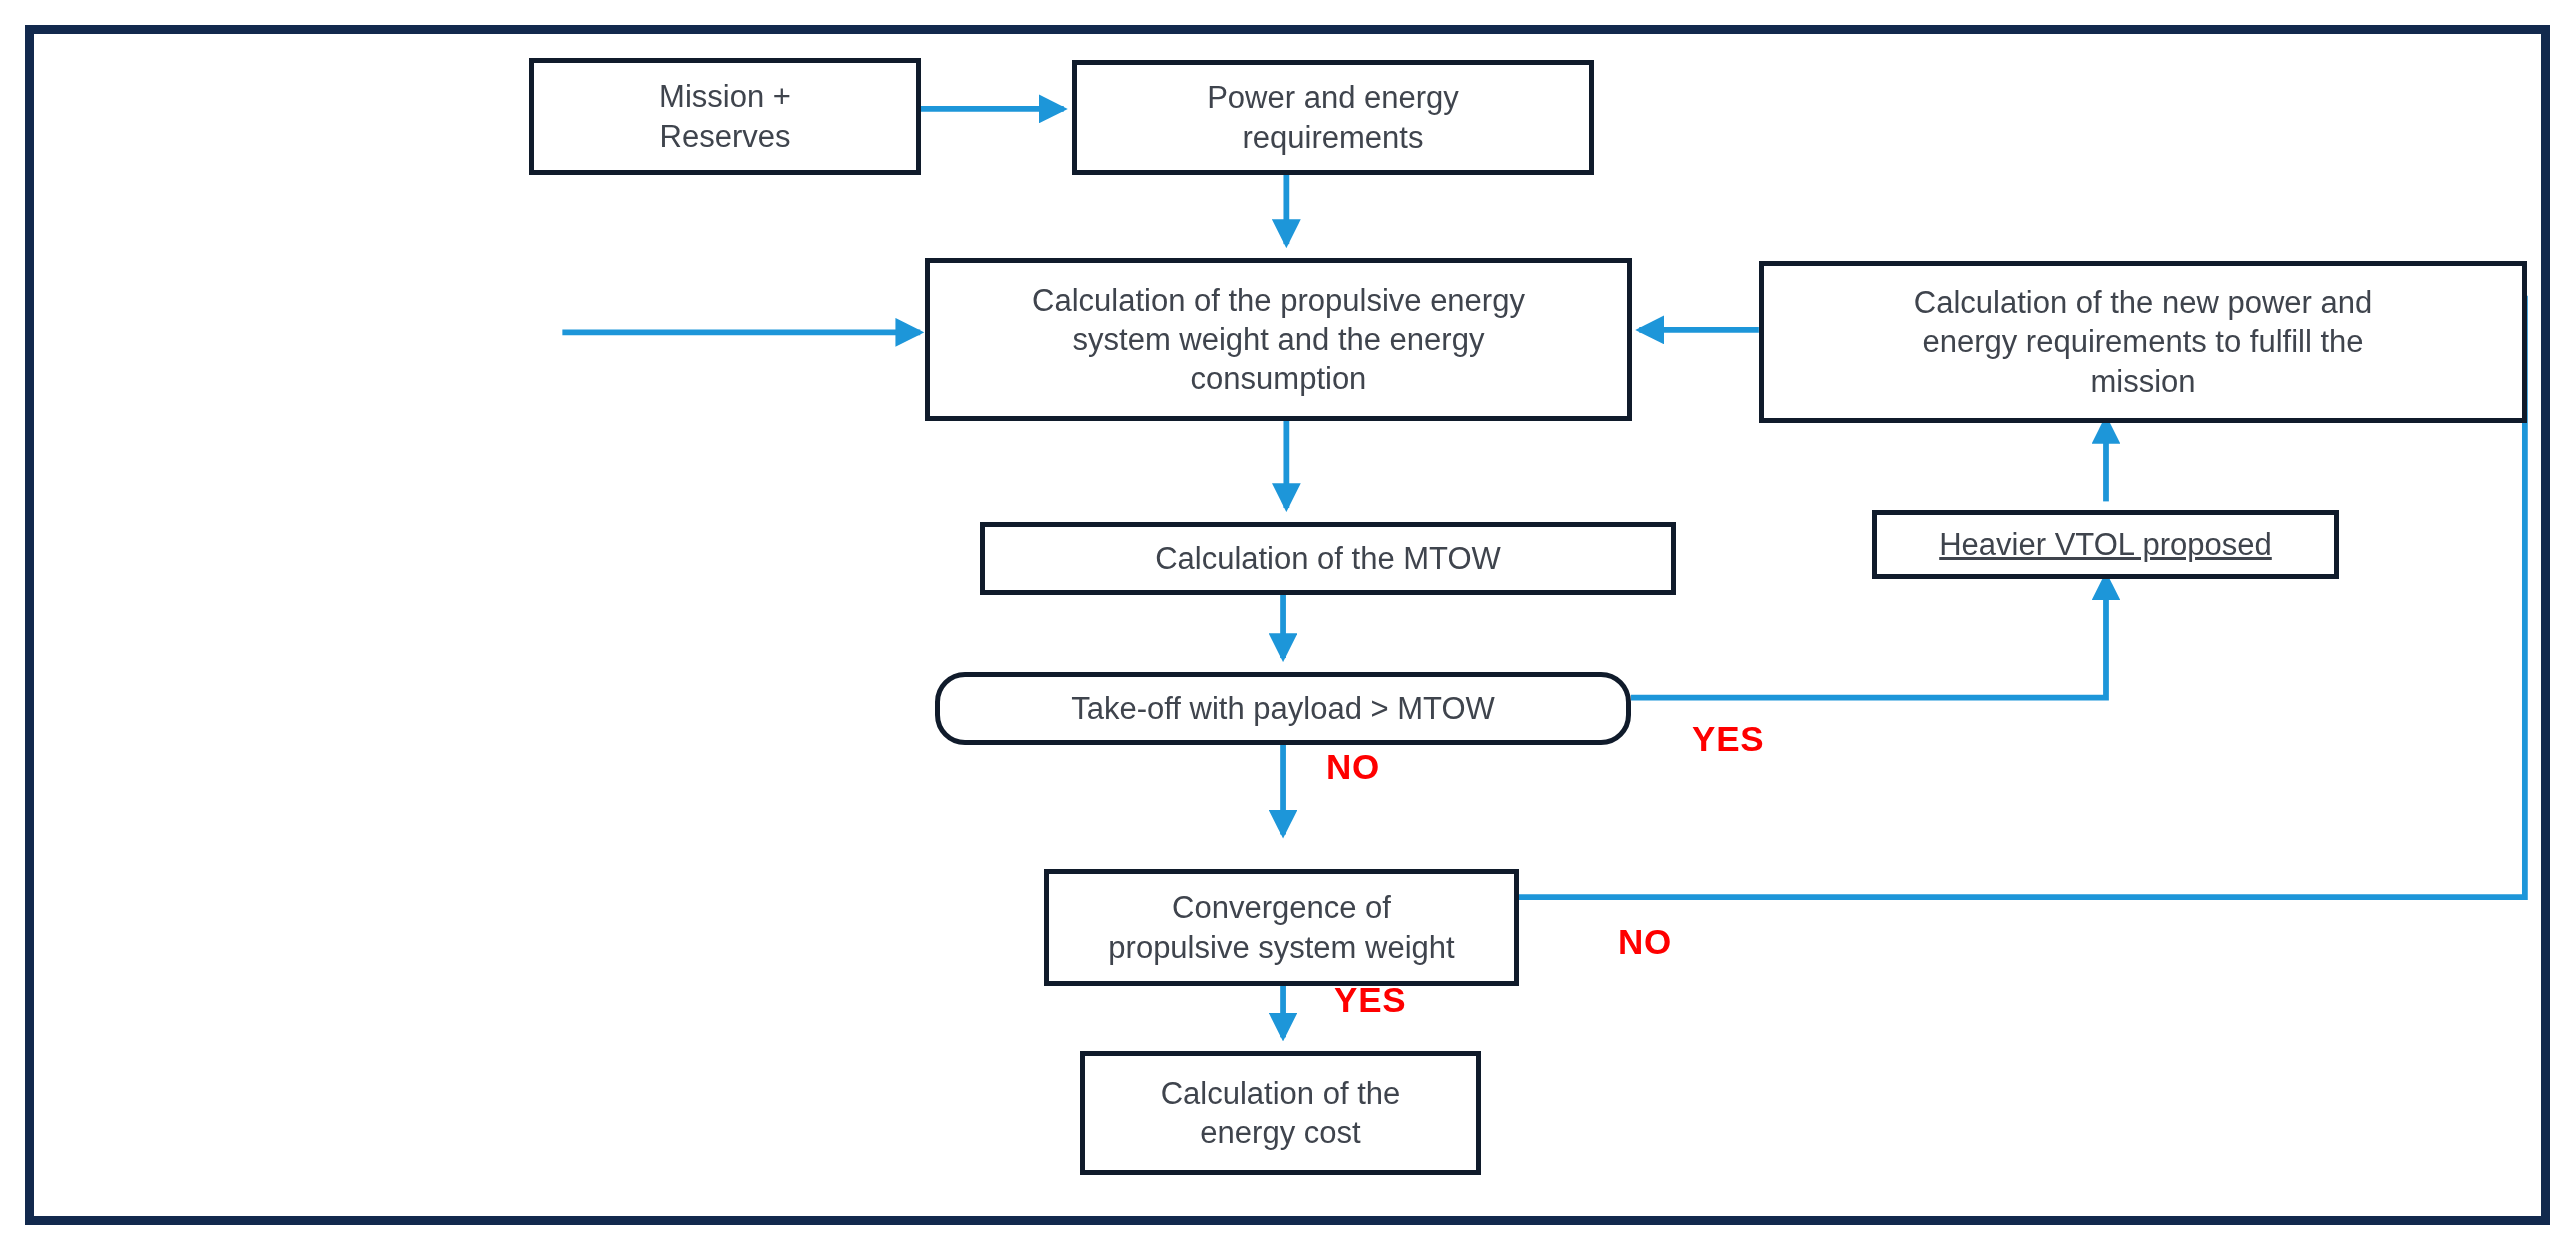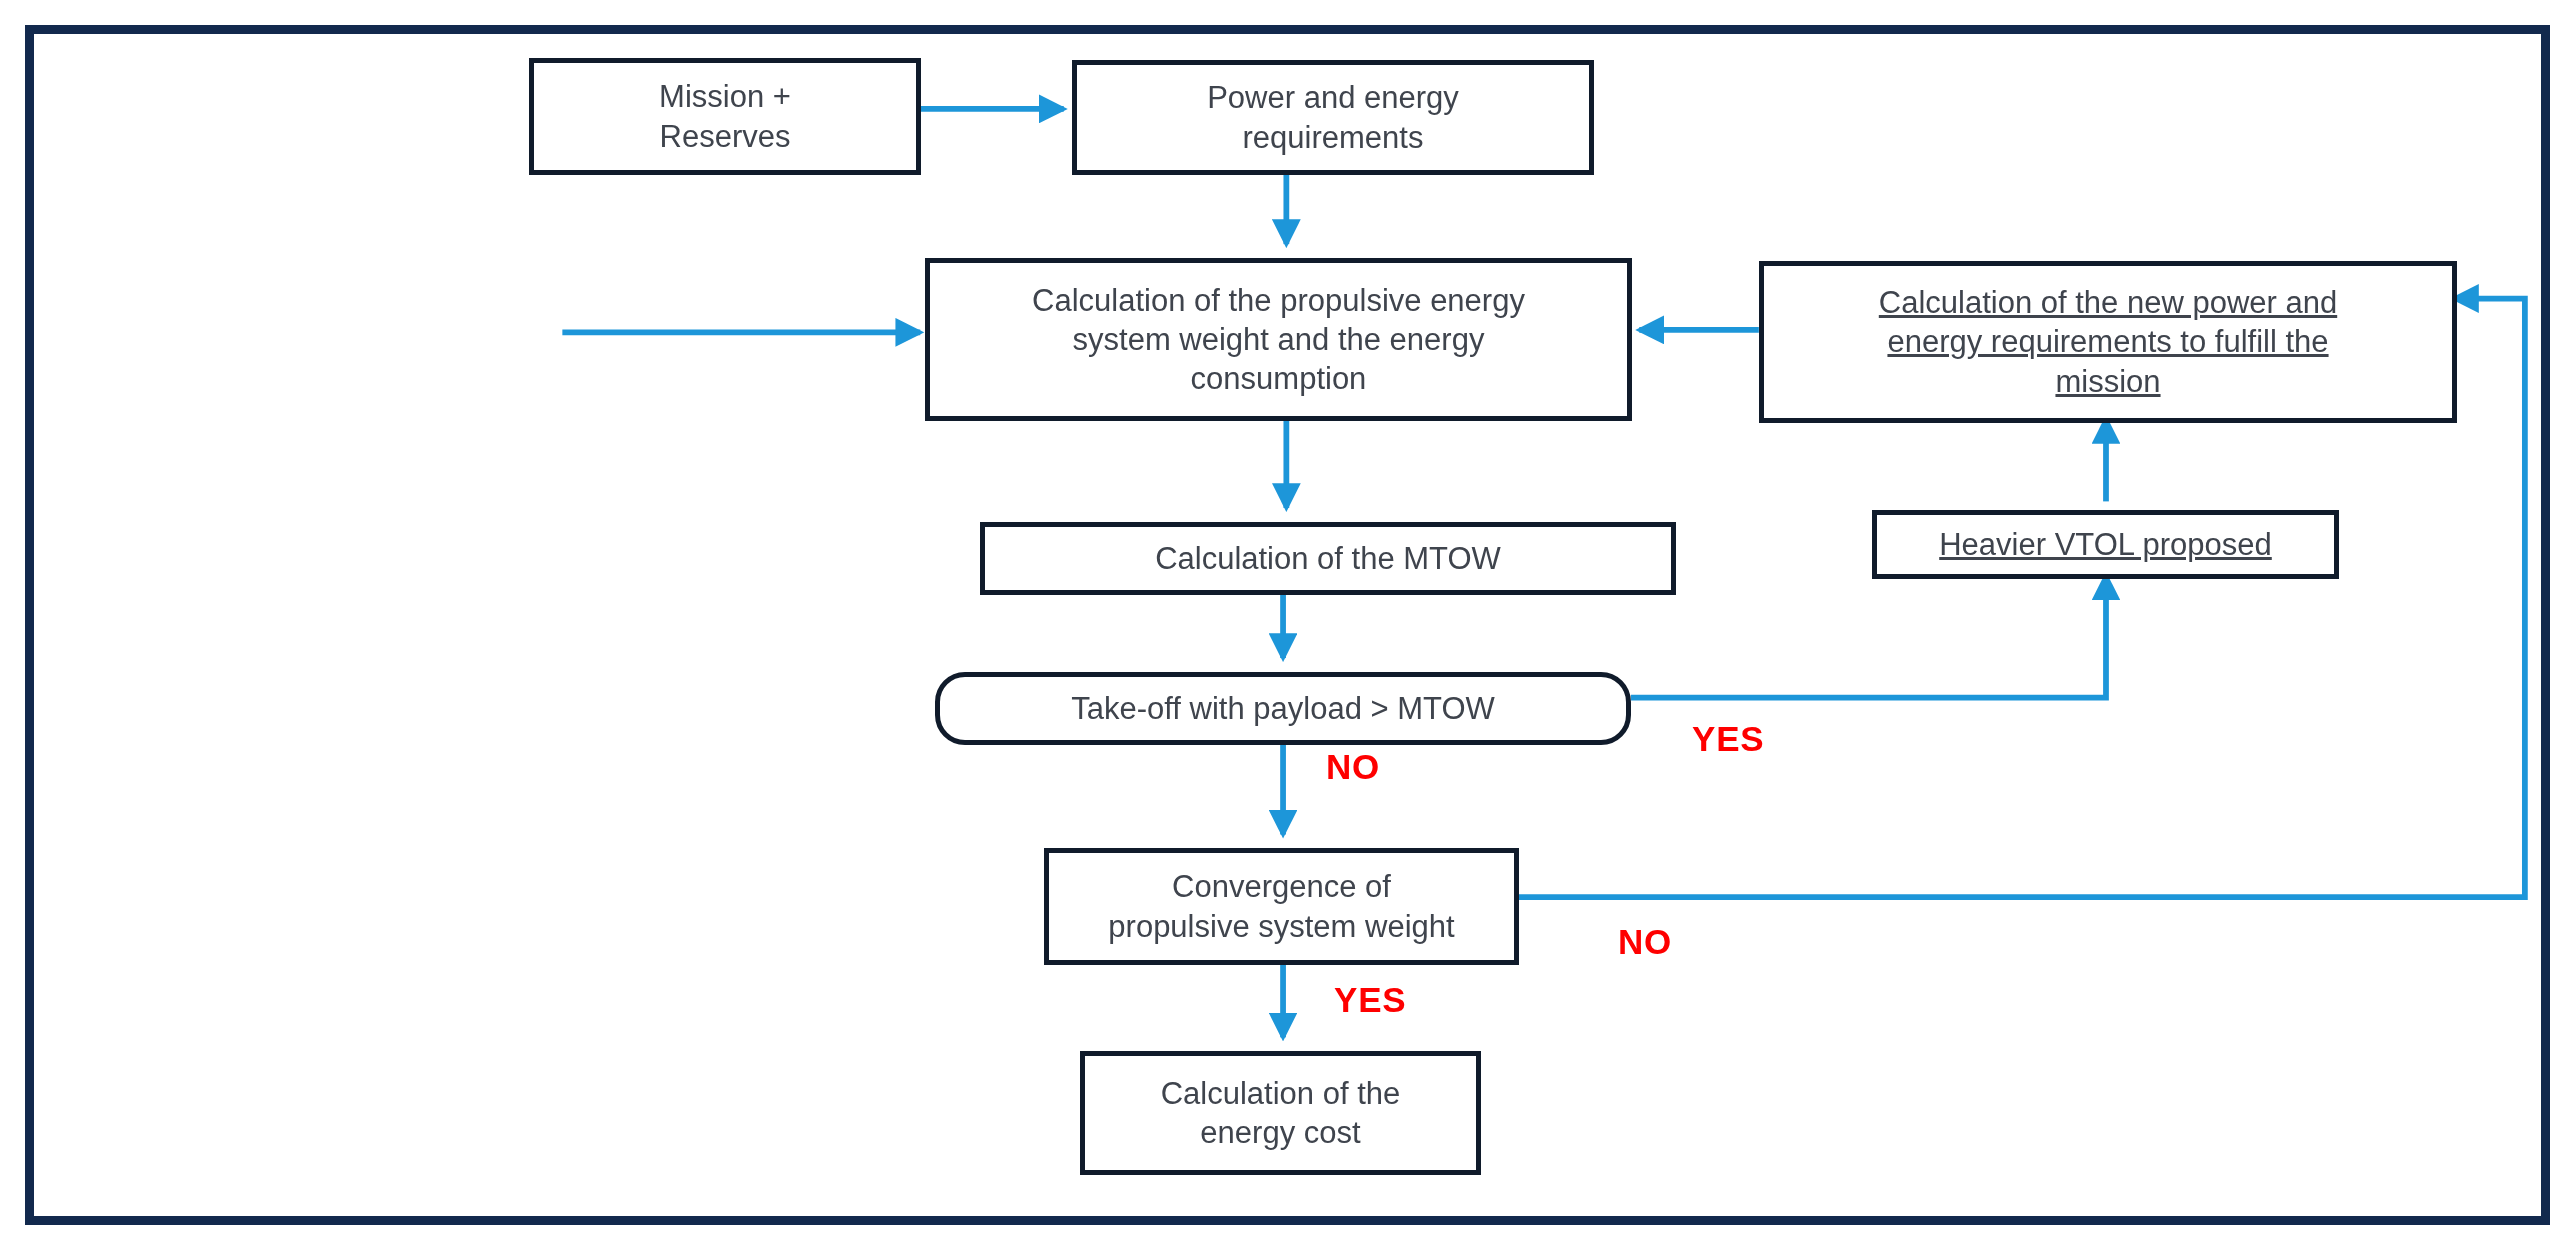--- a/index.html
+++ b/index.html
@@ -50,25 +50,25 @@
     color:var(--decision);
     font-size:35px;
     font-weight:bold;
     letter-spacing:0.8px;
   }
   
   #n-mission      {left:529px;  top:49px;   width:392px; height:117px;}
   #n-power        {left:1072px; top:51px;   width:522px; height:115px;}
   #n-selection    {left:49px;   top:277px;  width:513px; height:115px;}
   #n-calc-prop    {left:925px; top:249px;  width:707px; height:163px;}
-  #n-calc-new     {left:1759px; top:252px;  width:698px; height:162px;text-decoration:underline;}
+  #n-calc-new     {left:1759px; top:252px;  width:768px; height:162px;}
   #n-mtow         {left:980px; top:513px;  width:696px; height:73px;}
   #n-heavier      {left:1872px; top:501px;  width:467px; height:69px;text-decoration:underline;}
   #n-takeoff      {left:935px; top:663px;  width:696px; height:73px;border-radius:30px;}
-  #n-convergence  {left:1044px; top:839px; width:475px; height:117px;}
+  #n-convergence  {left:1044px; top:860px; width:475px; height:117px;}
   #n-energy-cost  {left:1080px; top:1042px; width:401px; height:124px;}
   
   #l-takeoff-yes     {left:1692px; top:719px;}
   #l-takeoff-no      {left:1326px; top:747px;}
   #l-convergence-no  {left:1618px; top:922px;}
   #l-convergence-yes {left:1334px; top:980px;}
 </style>
 </head>
 <body>
 

